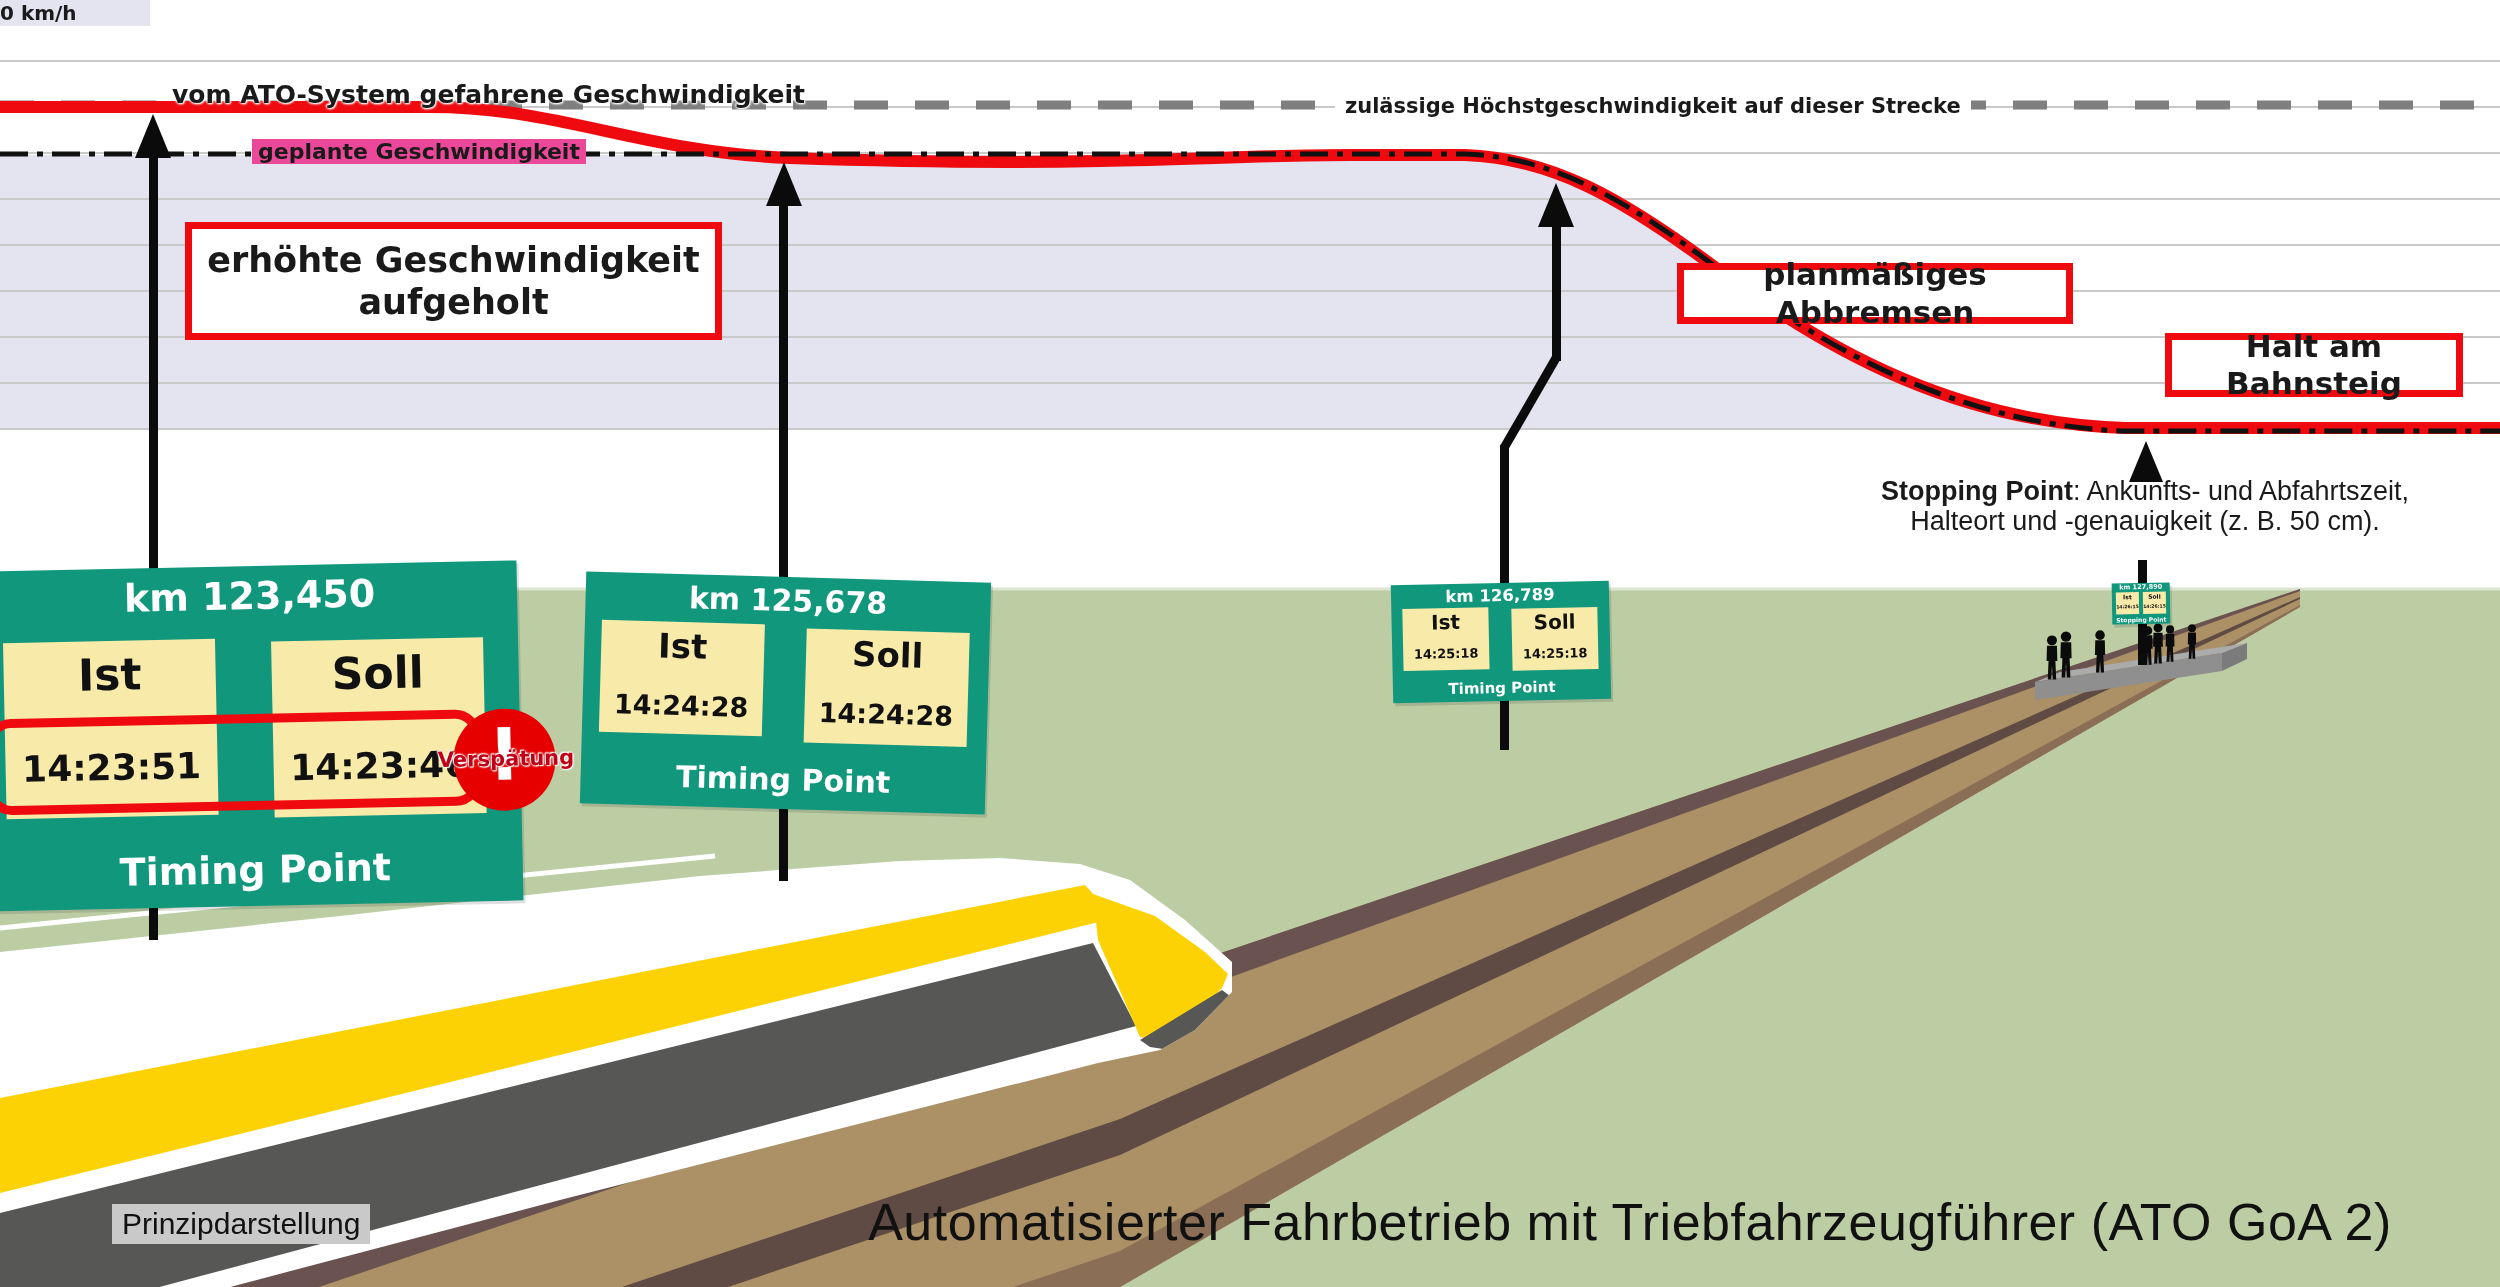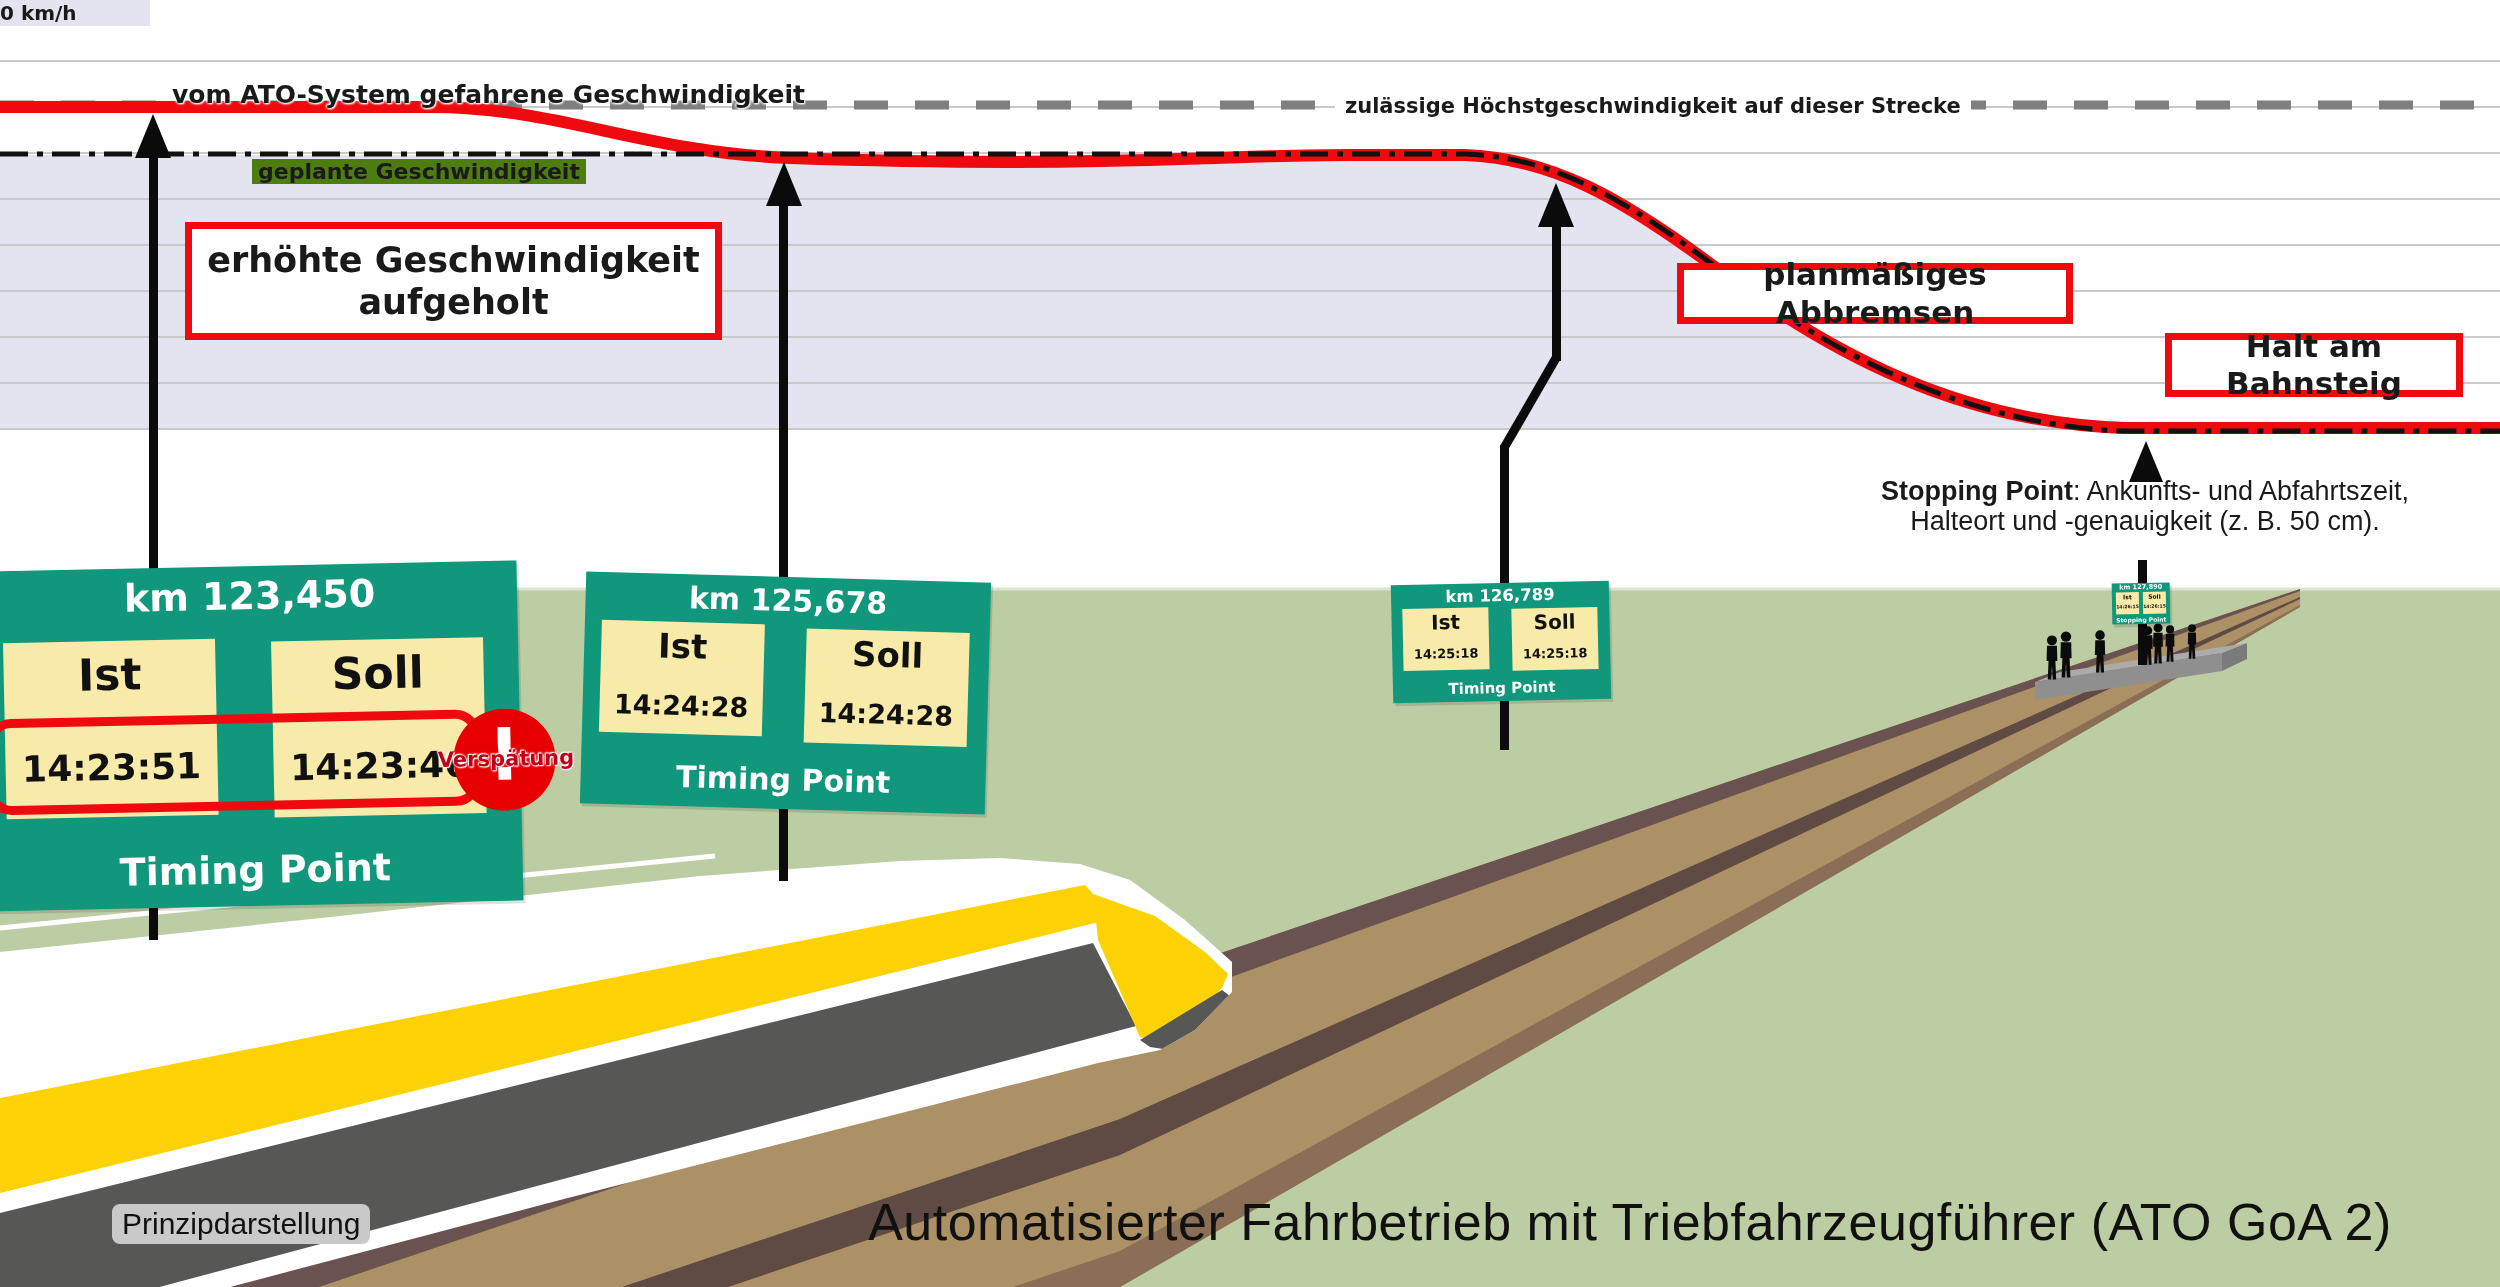--- a/index.html
+++ b/index.html
@@ -30,21 +30,21 @@
   .delay-rect{position:absolute;border:9px solid #ee0a0e;border-radius:26px;}
   .delay-circle{position:absolute;width:102px;height:102px;border-radius:50%;background:#e60000;}
   .delay-bang{position:absolute;left:0;right:0;top:4px;text-align:center;color:#fff;
               font-family:"DejaVu Sans",sans-serif;font-weight:bold;font-size:72px;}
   .delay-word{position:absolute;text-align:center;font-family:"DejaVu Sans",sans-serif;font-weight:bold;
               font-size:21px;color:#c00016;white-space:nowrap;
               text-shadow:0 0 2px #fff,0 0 3px #fff,1px 1px 1px #fff,-1px -1px 1px #fff;}
   
   .stop-note{position:absolute;text-align:center;color:#1a1a1a;font-size:27px;line-height:30px;}
   .stop-note b{font-family:"Liberation Sans",sans-serif;}
-  .watermark{position:absolute;background:#c9c9c9;color:#111;font-size:30px;padding:3px 10px;border-radius:8px;}
+  .watermark{position:absolute;background:#c9c9c9;color:#111;font-size:30px;padding:3px 10px;}
   .big-title{position:absolute;text-align:center;color:#111;font-size:52px;letter-spacing:.5px;white-space:nowrap;}
 </style>
 </head>
 <body>
 
 <svg width="2500" height="1287" viewBox="0 0 2500 1287">
   <defs>
     <clipPath id="trainClip">
       <path d="M0,952 L340,916 L700,876 L900,861 L1000,858 L1080,864 L1130,880 L1185,920 L1232,962 L1232,992 L1195,1030 L1160,1050 L1098,1063 L560,1200 L230,1287 L0,1287 Z"></path>
     </clipPath>
@@ -133,21 +133,21 @@
   <div class="axis-label axis-lav" style="left:0;top:187;">100 km/h</div>
   <div class="axis-label axis-lav" style="left:0;top:233;">80 km/h</div>
   <div class="axis-label axis-lav" style="left:0;top:279;">60 km/h</div>
   <div class="axis-label axis-lav" style="left:0;top:325;">40 km/h</div>
   <div class="axis-label axis-lav" style="left:0;top:371;">20 km/h</div>
   <div class="axis-label axis-lav" style="left:0;top:417;">0 km/h</div>
 </div>
 
 <div class="line-label halo" style="left:172px;top:80px;font-size:25px;">vom ATO-System gefahrene Geschwindigkeit</div>
 <div class="line-label" style="left:1335px;top:93px;font-size:21px;background:#fff;padding:1px 10px;">zulässige Höchstgeschwindigkeit auf dieser Strecke</div>
-<div class="line-label" style="left:252px;top:139px;font-size:22px;background:#4d7c0f;padding:0 6px;margin-top:20px;">geplante Geschwindigkeit</div>
+<div class="line-label" style="left:252px;top:139px;font-size:22px;background:#ec4899;padding:0 6px;">geplante Geschwindigkeit</div>
 
 <div class="red-box" style="left:185px;top:222px;width:523px;height:104px;font-size:35px;">
   <div>
     <div>erhöhte Geschwindigkeit aufgeholt</div>
   </div>
 </div>
 <div class="red-box" style="left:1677px;top:263px;width:382px;height:47px;font-size:31px;">
   <div>planmäßiges Abbremsen</div>
 </div>
 <div class="red-box" style="left:2165px;top:333px;width:284px;height:50px;font-size:31px;">

